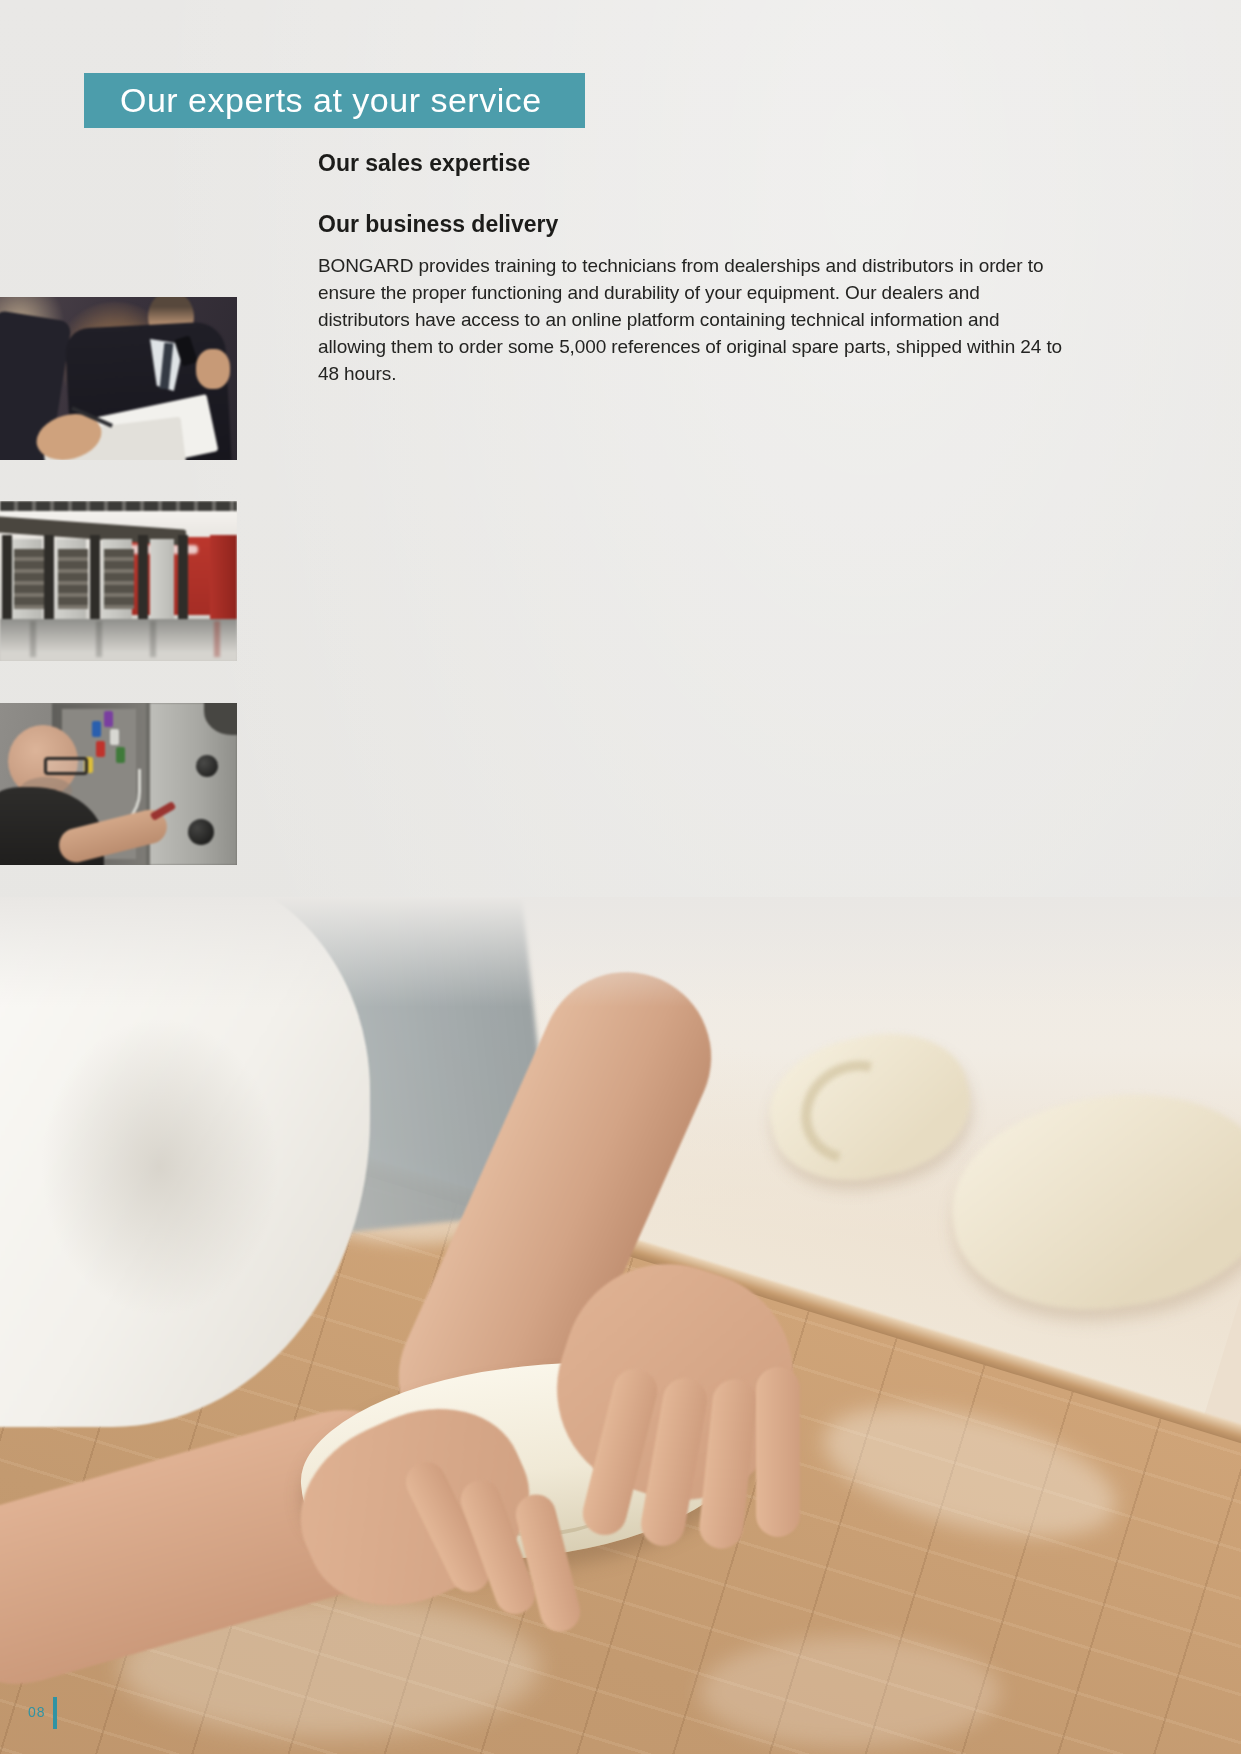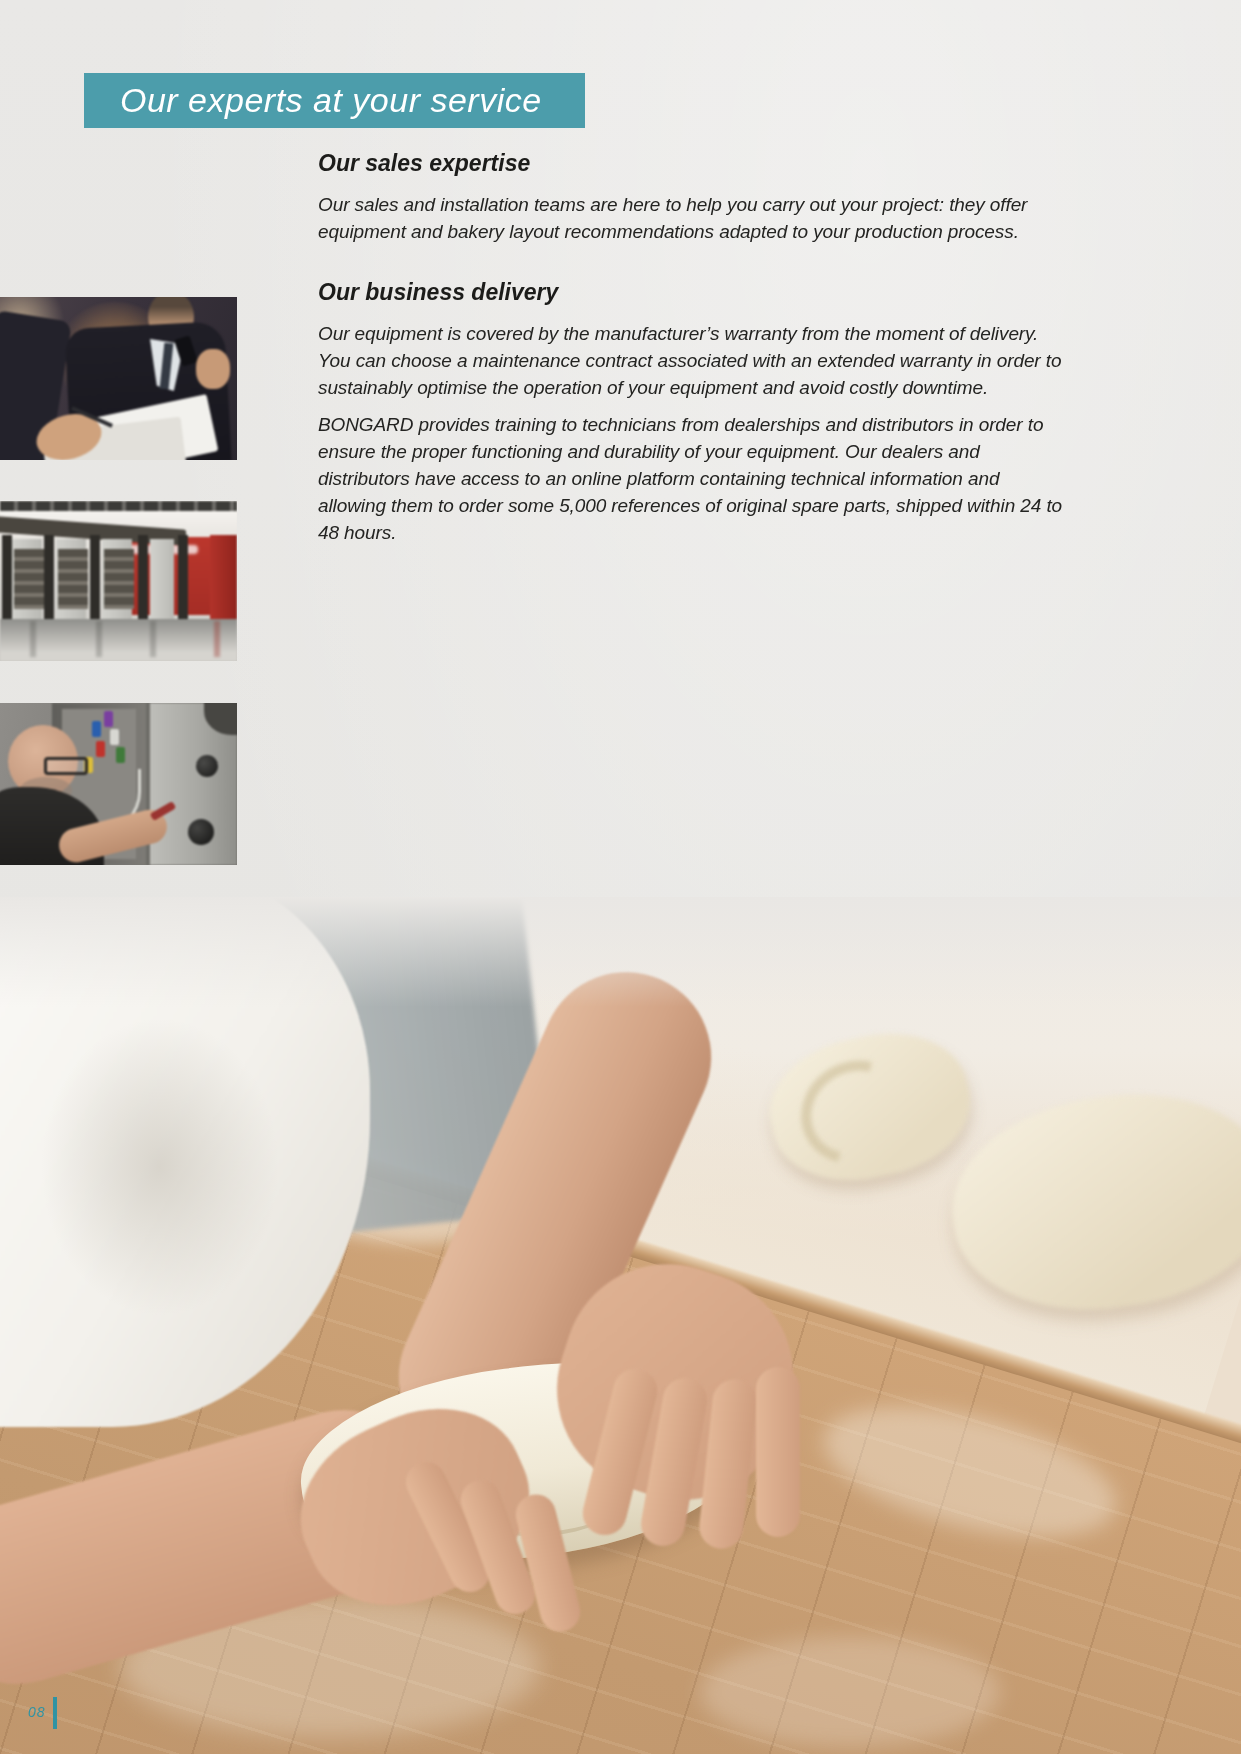--- a/index.html
+++ b/index.html
@@ -5,21 +5,20 @@
   html,body{margin:0;padding:0;}
   .page{
     position:relative;
     width:1241px;height:1754px;
     background:
       radial-gradient(ellipse at 70% 10%, rgba(255,255,255,.35), rgba(255,255,255,0) 60%),
       linear-gradient(180deg,#e9e8e6 0%,#e7e6e3 55%,#e6e4e1 100%);
     overflow:hidden;
     font-family:"Liberation Sans", sans-serif;
     color:#232321;
-    font-style:italic;
   }
   
   .banner{
     position:absolute;left:84px;top:73px;width:501px;height:55px;
     background:#4c9dab;
     display:flex;align-items:center;
   }
   .banner span{
     color:#ffffff;font-size:34px;font-weight:300;letter-spacing:.5px;
     padding-left:36px;white-space:nowrap;
@@ -267,27 +266,25 @@
       <div class="stubble"></div>
       <div class="shirt"></div>
       <div class="arm"></div>
       <div class="tool"></div>
     </div>
   </div>
 
   <main class="content">
     <section>
       <h3>Our sales expertise</h3>
-      <p>Our sales and installation teams are here to help you carry out your project: they offer equipment and bakery layout recommendations adapted to your production process.</p>
     </section>
     <section>
       <h3>Our business delivery</h3>
     </section>
     <section>
-      <p>Our equipment is covered by the manufacturer’s warranty from the moment of delivery. You can choose a maintenance contract associated with an extended warranty in order to sustainably optimise the operation of your equipment and avoid costly downtime.</p>
       <p>BONGARD provides training to technicians from dealerships and distributors in order to ensure the proper functioning and durability of your equipment. Our dealers and distributors have access to an online platform containing technical information and allowing them to order some 5,000 references of original spare parts, shipped within 24 to 48 hours.</p>
     </section>
   </main>
 
   <div class="pagenum">
     <span>08</span>
     <div class="bar"></div>
   </div>
 
 </div>

